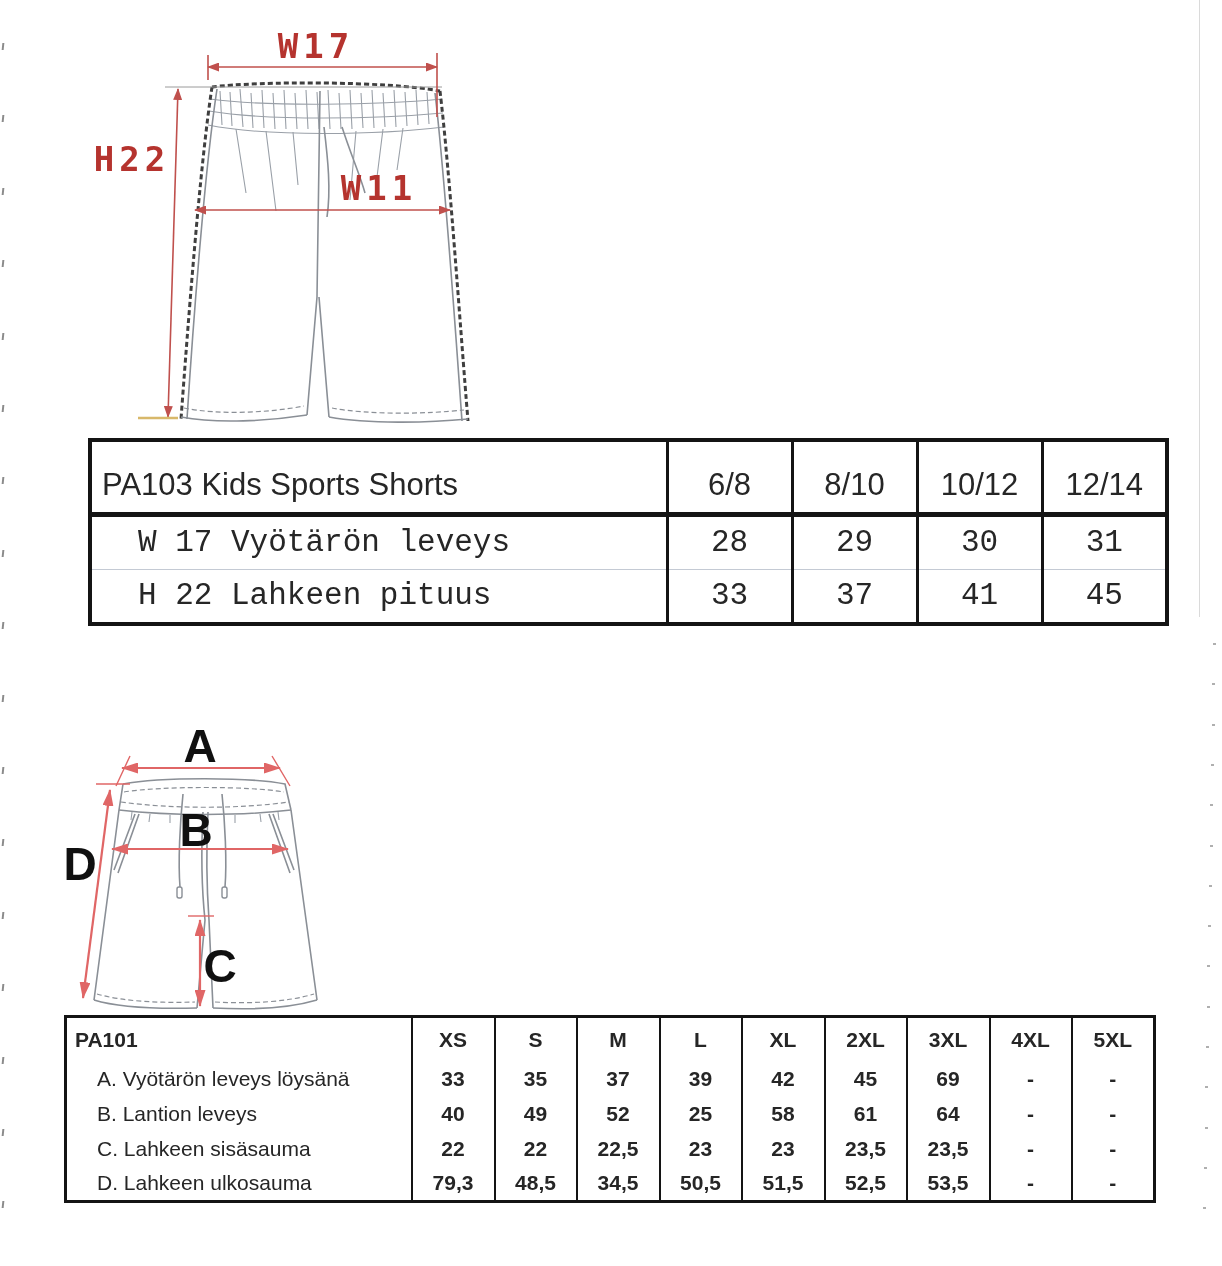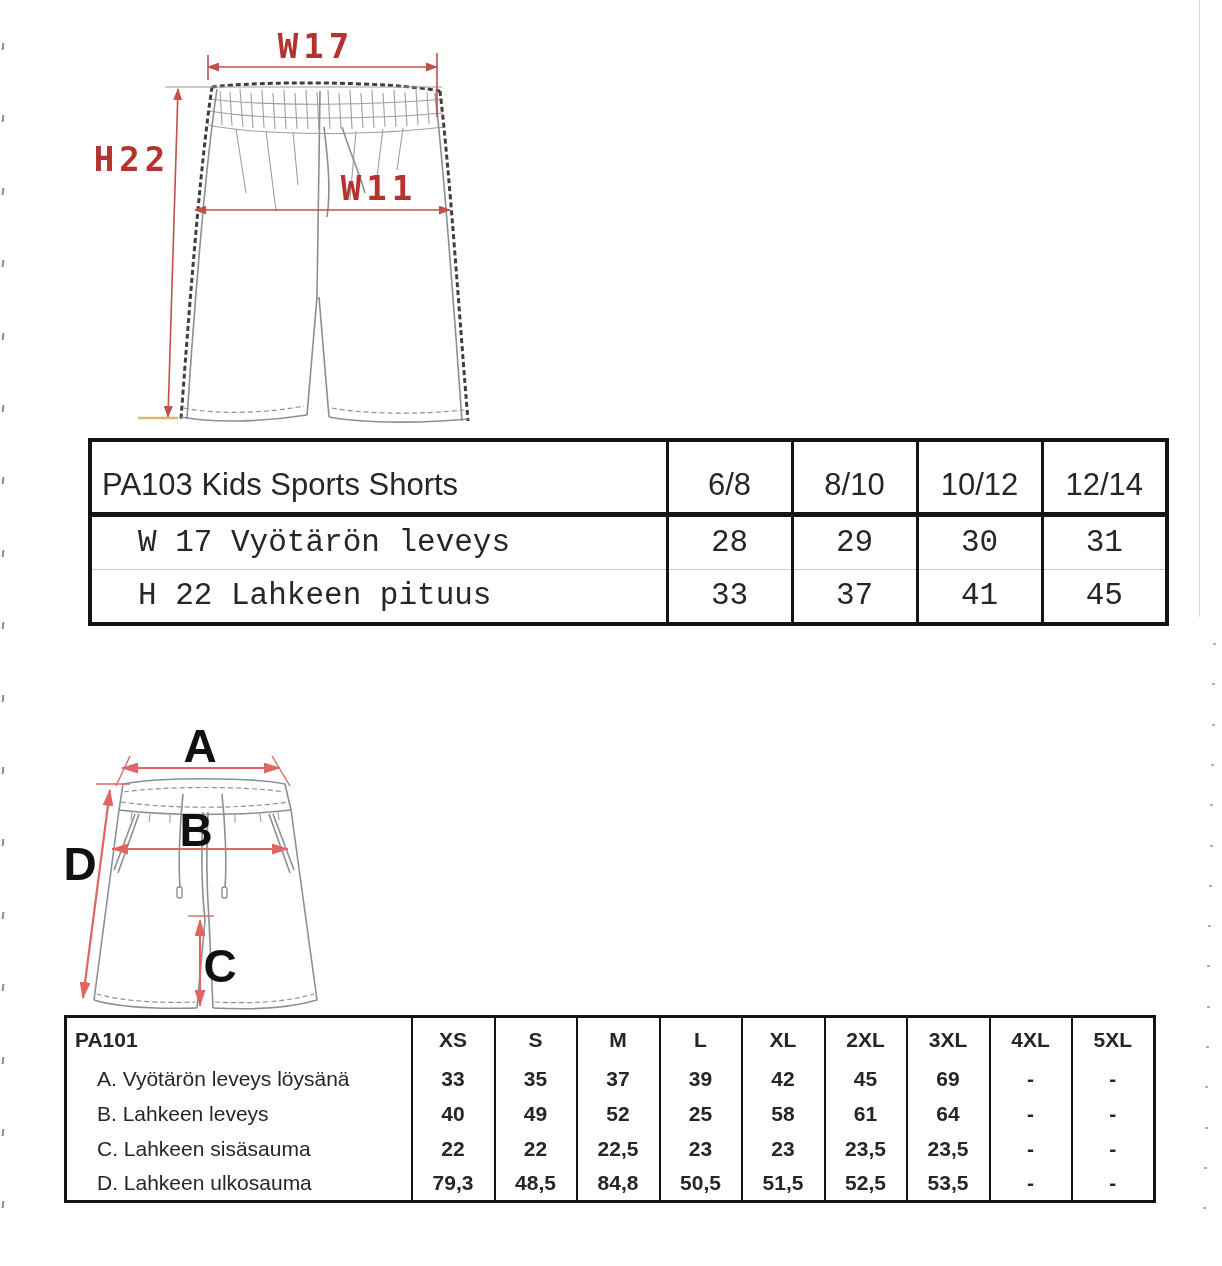--- a/index.html
+++ b/index.html
@@ -201,21 +201,21 @@
           <td>35</td>
           <td>37</td>
           <td>39</td>
           <td>42</td>
           <td>45</td>
           <td>69</td>
           <td>-</td>
           <td>-</td>
         </tr>
         <tr class="datarow">
-          <td class="lbl">B. Lahkeen leveys</td>
+          <td class="lbl">B. Lantion leveys</td>
           <td>40</td>
           <td>49</td>
           <td>52</td>
           <td>25</td>
           <td>58</td>
           <td>61</td>
           <td>64</td>
           <td>-</td>
           <td>-</td>
         </tr>
@@ -228,21 +228,21 @@
           <td>23</td>
           <td>23,5</td>
           <td>23,5</td>
           <td>-</td>
           <td>-</td>
         </tr>
         <tr class="datarow">
           <td class="lbl">D. Lahkeen ulkosauma</td>
           <td>79,3</td>
           <td>48,5</td>
-          <td>84,8</td>
+          <td>34,5</td>
           <td>50,5</td>
           <td>51,5</td>
           <td>52,5</td>
           <td>53,5</td>
           <td>-</td>
           <td>-</td>
         </tr>
       </tbody>
   </table>
 

